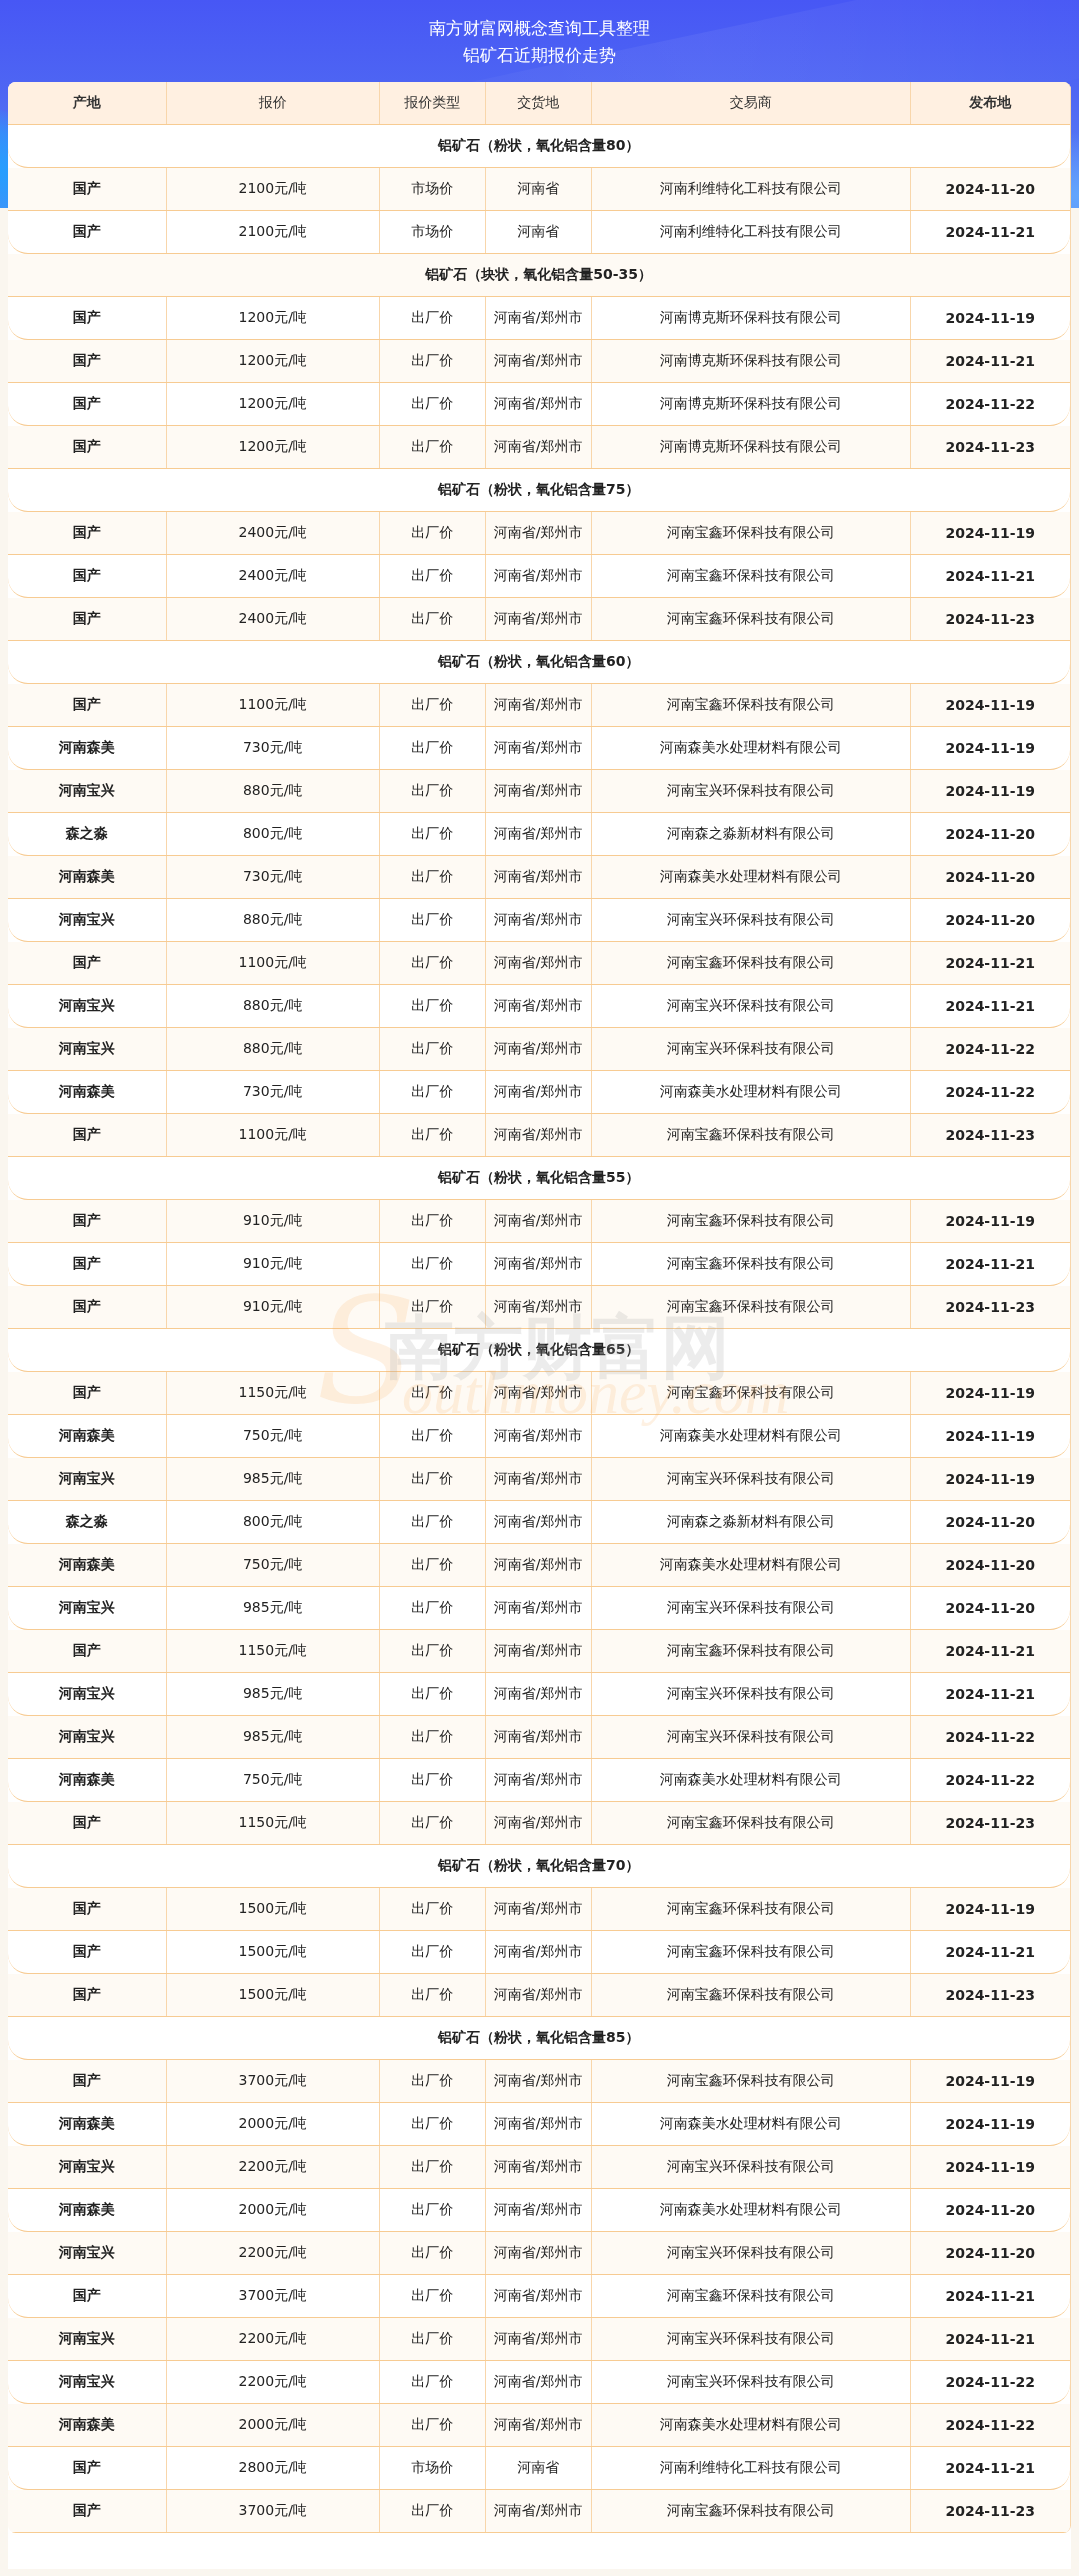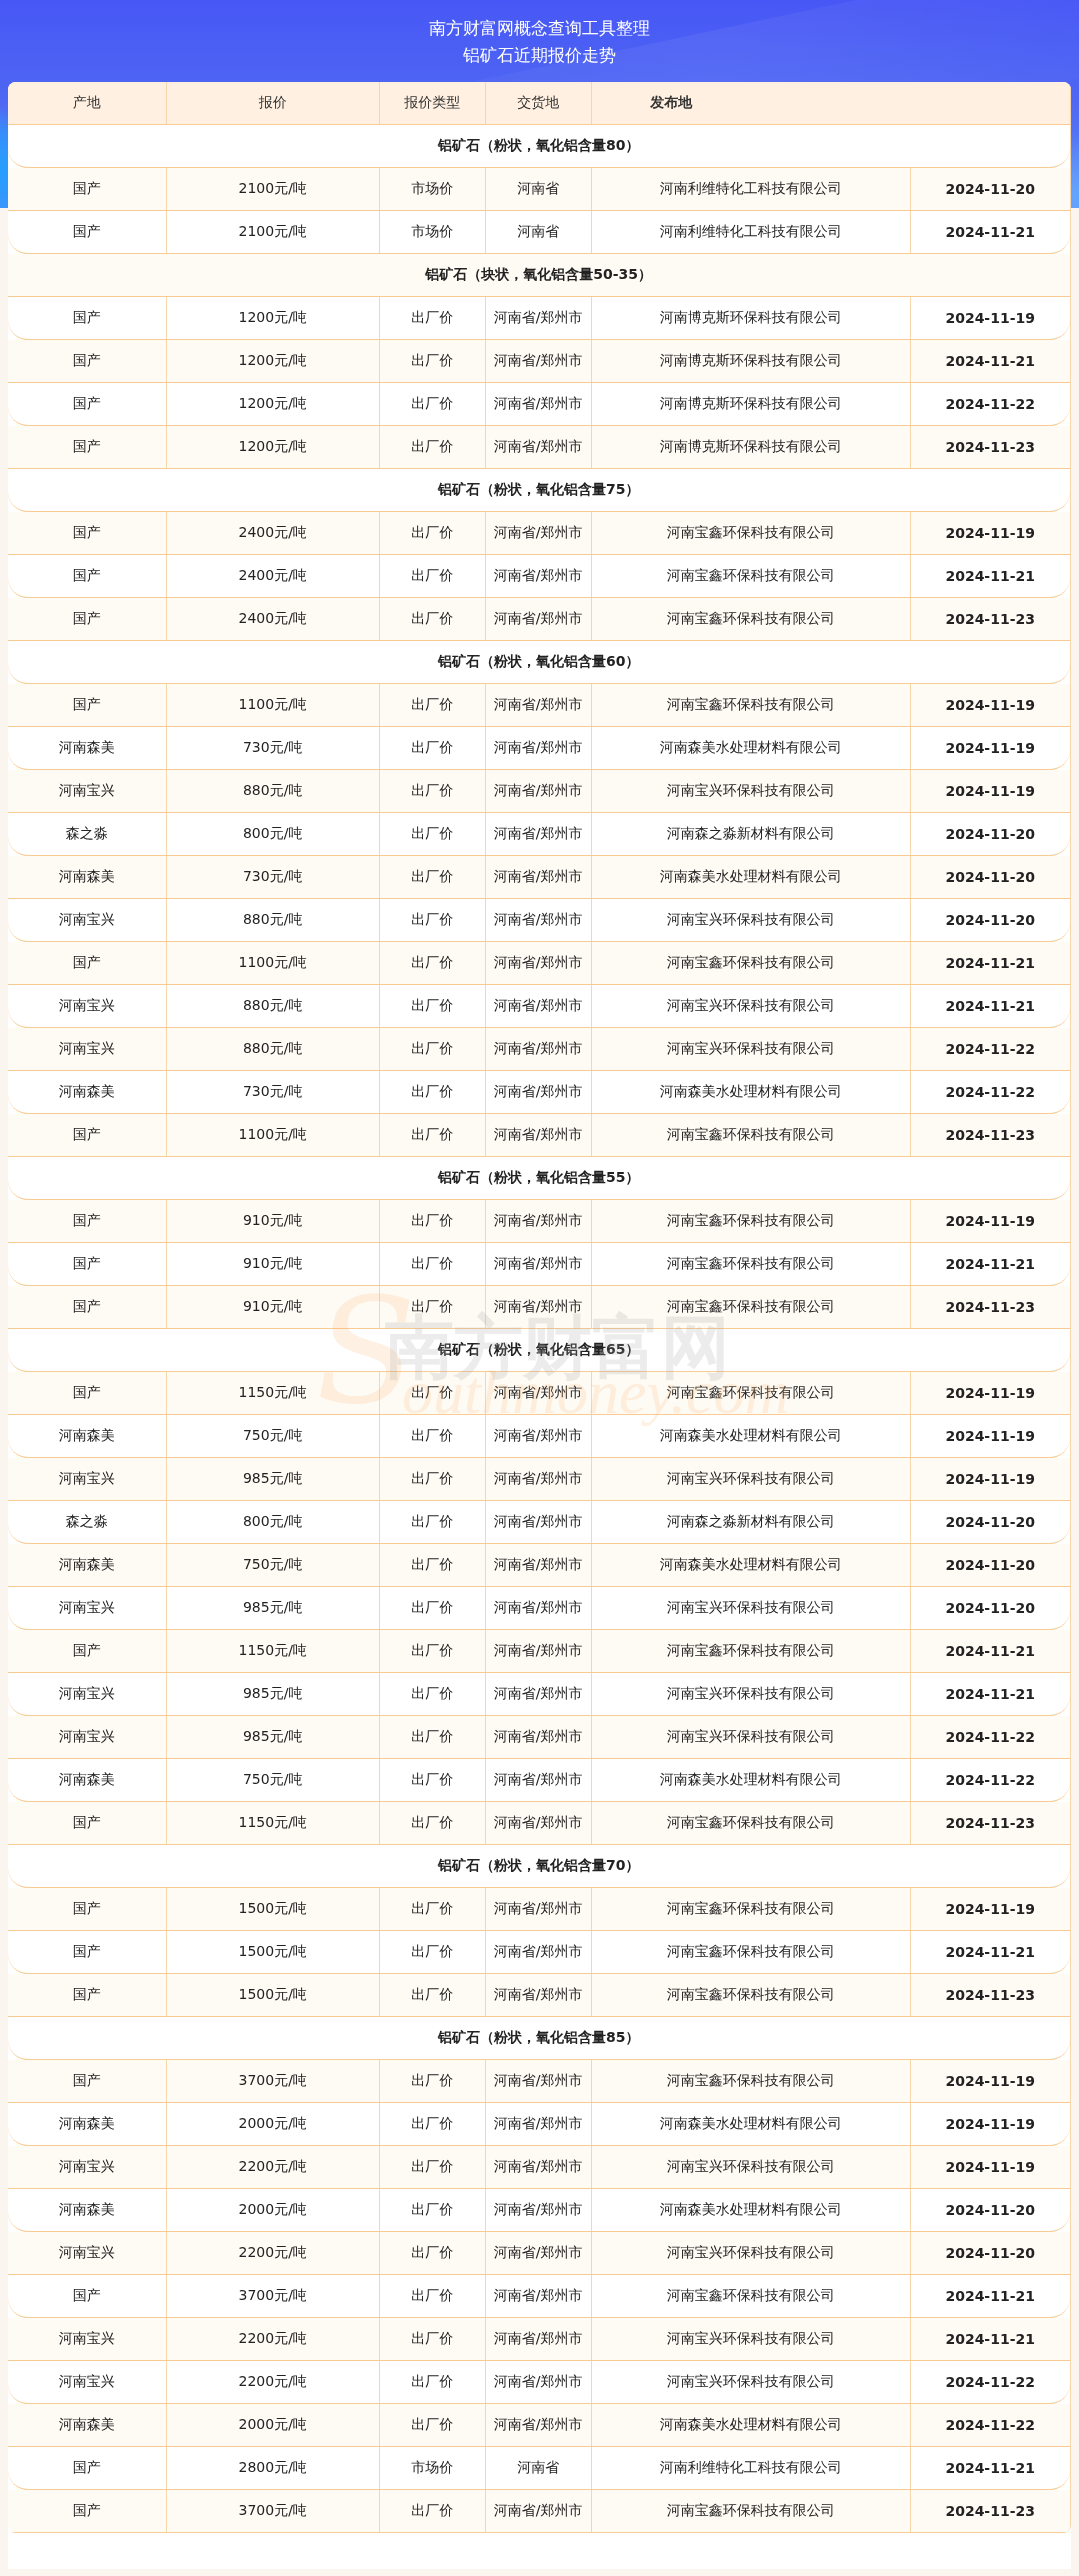--- a/index.html
+++ b/index.html
@@ -61,21 +61,21 @@
     }
     .row.head{background:var(--header-bg);color:#333;}
     .row.even{background:var(--row-base);border-radius:20px;}
     .row.odd{background:var(--row-alt);}
     .cell{
       display:flex;align-items:center;justify-content:center;
       box-sizing:border-box;font-size:14px;white-space:nowrap;
       border-right:0.8px solid var(--border-v);
     }
     .cell:last-child{border-right:none;font-weight:bold;}
-    .c0{width:159px;}
+    .c0{width:159px;font-weight:bold;}
     .c1{width:213px;}
     .c2{width:106px;}
     .c3{width:106px;}
     .c4{width:319px;}
     .c5{width:159px;}
     .cell.full{width:1062px;border-right:none;}
 
     .footer{
       height:26px;display:flex;align-items:center;justify-content:center;
       font-size:12.3px;color:var(--muted);background:#ffffff;
@@ -112,20 +112,21 @@
   <div>铝矿石近期报价走势</div>
 </div>
 
 <div class="card">
   <div class="table">
     <div class="row head">
       <div class="cell c0">产地</div>
       <div class="cell c1">报价</div>
       <div class="cell c2">报价类型</div>
       <div class="cell c3">交货地</div>
+      <div class="cell c4">交易商</div>
       <div class="cell c5">发布地</div>
     </div>
     <div id="table-body">
         <div class="row even">
           <div class="cell full">铝矿石（粉状，氧化铝含量80）</div>
         </div>
         <div class="row odd">
           <div class="cell c0">国产</div>
           <div class="cell c1">2100元/吨</div>
           <div class="cell c2">市场价</div>

